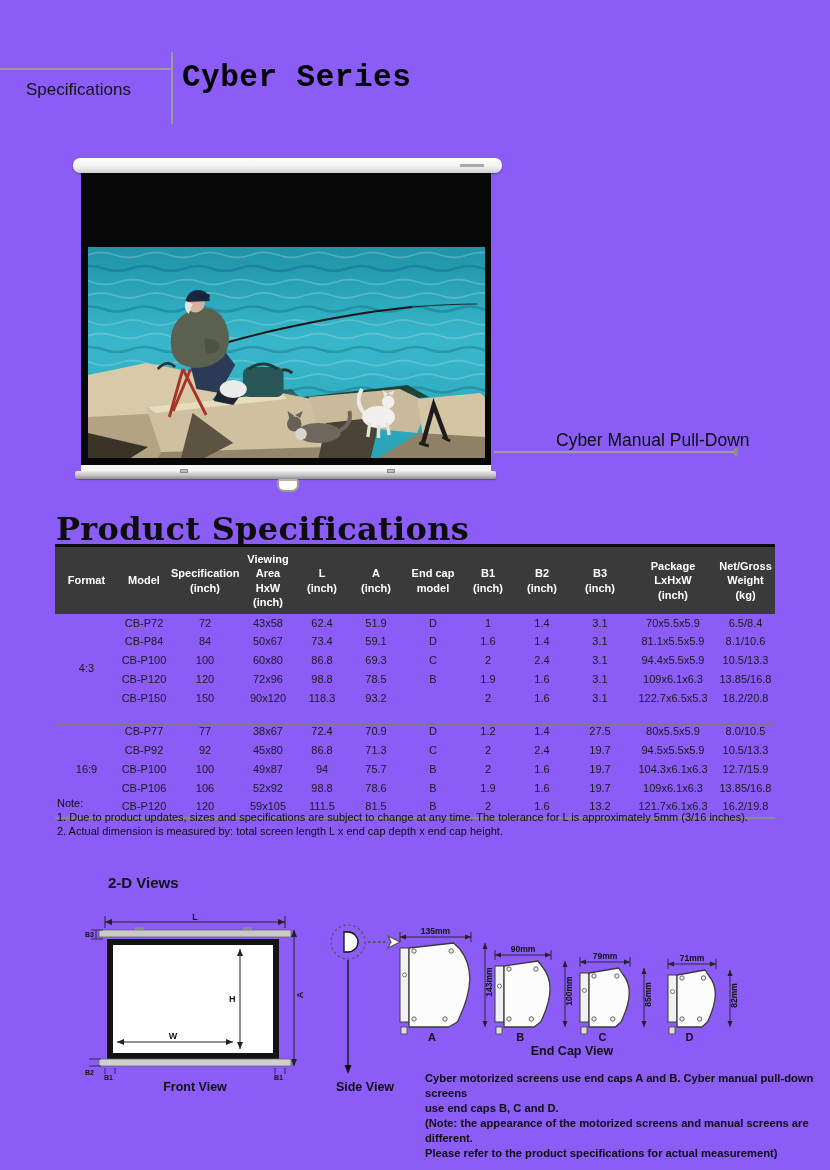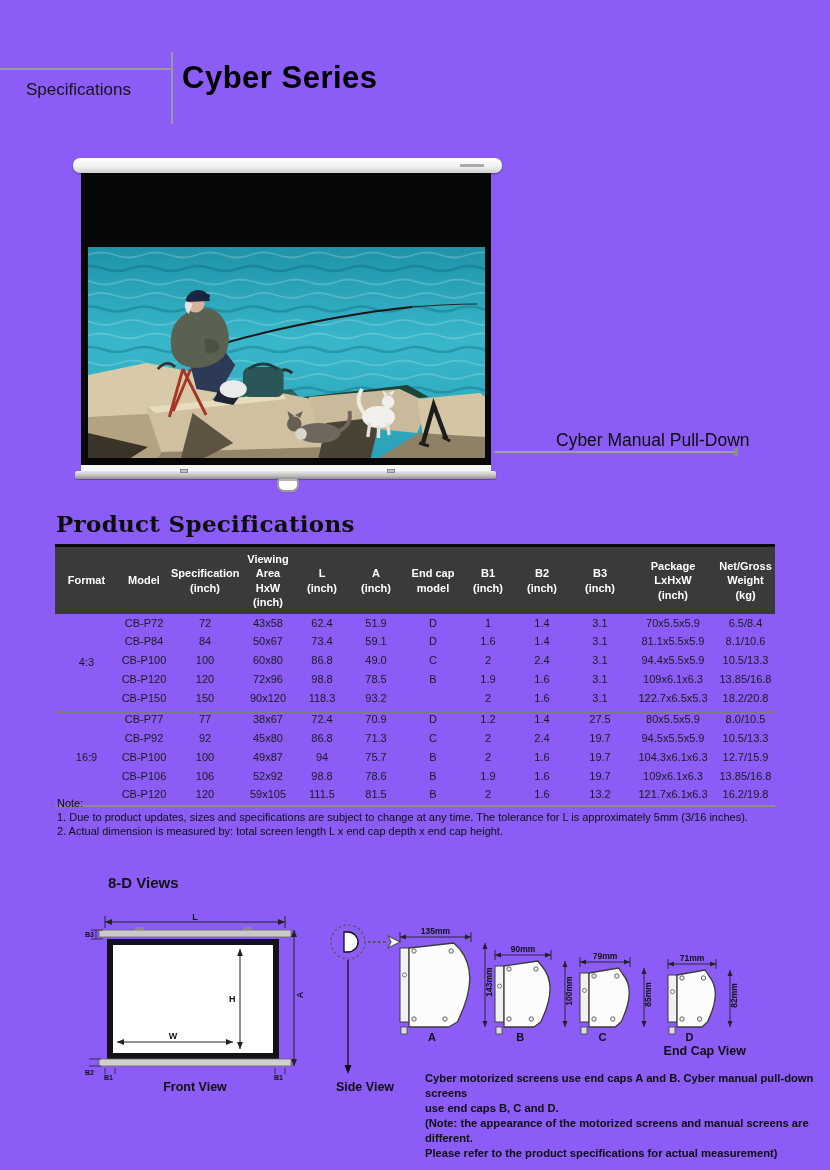--- a/index.html
+++ b/index.html
@@ -7,66 +7,66 @@
   .page {
     position: relative; width: 830px; height: 1170px; background: #8b5cf6;
     font-family: "Liberation Sans", sans-serif; color:#111; overflow: hidden;
   }
   .abs { position: absolute; }
 
   
   .hdr-hline { left:0; top:68px; width:171px; height:2px; background:#9a9a9a; }
   .hdr-vline { left:171px; top:52px; width:2px; height:72px; background:#9a9a9a; }
   .hdr-eyebrow { left:26px; top:80px; font-size:17px; color:#141414; }
-  .hdr-title { left:182px; top:60px; font-family:Liberation Sans, sans-serif; font-weight:bold; font-size:31px; letter-spacing:0.5px; color:#000; }
+  .hdr-title { left:182px; top:60px; font-family:Liberation Mono, monospace; font-weight:bold; font-size:31px; letter-spacing:0.5px; color:#000; }
 
   
   .screen { left:73px; top:158px; width:429px; height:341px; }
   .housing { left:0; top:0; width:429px; height:15px; border-radius:7px;
     background:linear-gradient(#ffffff, #f2f2f2 55%, #cfcfcf); box-shadow:0 1px 2px rgba(0,0,0,.35); }
   .housing-logo { right:18px; top:6px; width:24px; height:3px; background:#a9a9a9; }
   .cloth { left:8px; top:15px; width:410px; height:298px; background:#070707; }
   .photo-wrap { left:7px; top:74px; right:6px; height:211px; overflow:hidden; }
   .photo-wrap svg { display:block; width:100%; height:100%; }
   .cloth-white { left:0; right:0; bottom:0; height:6px; background:#f7f7f6; }
   .slat { left:2px; top:313px; width:421px; height:8px;
     background:linear-gradient(#ececec, #bdbdbd 60%, #8f8f8f); border-radius:2px; box-shadow:0 1px 1px rgba(0,0,0,.3); }
   .slat-clip { top:-2px; width:8px; height:4px; background:#c2c2c2; border:1px solid #8a8a8a; }
   .handle { top:321px; left:50%; width:22px; height:13px; margin-left:-11px;
     border:2px solid #9b9b9b; border-top:2px solid #b5b5b5; background:#fff; border-radius:3px 3px 7px 7px; }
   .callout-line { left:494px; top:451px; width:243px; height:2px; background:#9f9f9f; }
   .callout-end { left:734px; top:448px; width:4px; height:8px; background:#8d8d8d; }
   .callout-text { left:556px; top:430px; font-size:17.5px; color:#0c0c0c;text-align:center; }
 
   
-  .section-title { left:56px; top:510px; font-family:"DejaVu Serif", serif; font-weight:bold; font-size:23px; letter-spacing:0.3px; color:#0d0d0d; }
+  .section-title { left:56px; top:510px; font-family:"DejaVu Serif", serif; font-weight:bold; font-size:32px; letter-spacing:0.3px; color:#0d0d0d; }
 
   
   .spec-table-wrap { left:55px; top:544px; width:720px; }
   table.spec { width:720px; border-collapse:collapse; table-layout:fixed; border-top:3px solid #0c0c0c; border-bottom:2px solid #8c8c8c; }
   table.spec th { background:#3a3a3a; color:#fff; font-size:11px; font-weight:bold;
     padding:5px 1px; vertical-align:middle; text-align:center; white-space:pre-line; line-height:1.3; }
   table.spec td { font-size:11px; color:#1b1b1b; text-align:center; padding:2.5px 1px; line-height:1.25; }
-  table.spec tr.grp1-last td { padding-bottom:6px; }
+  table.spec tr.grp1-last td { padding-bottom:18px; }
   table.spec tr.group-start td { border-top:2px solid #7c7c7c; padding-top:0; }
   table.spec td.fmt { font-size:11px; color:#1b1b1b; }
 
   
   .notes { left:57px; top:796px; width:720px; font-size:11px; color:#101010; line-height:14px; }
 
   
   .views-title { left:108px; top:874px; font-size:15px; font-weight:bold; color:#121212; }
   .diagram-caption { font-size:12.5px; font-weight:bold; color:#101010; text-align:center; }
   .frontview { left:85px; top:912px; width:220px; height:168px; }
   .frontview-caption { left:85px; top:1080px; width:220px; }
   .sideview { left:320px; top:918px; width:90px; height:158px; }
   .sideview-caption { left:316px; top:1080px; width:98px; }
   .endcaps { left:398px; top:925px; width:348px; height:118px; }
   .endcaps svg { position:absolute; bottom:0; }
-  .endcap-caption { left:398px; top:1044px; width:348px;text-align:right; }
+  .endcap-caption { left:398px; top:1044px; width:348px; }
   .endcap-note { left:425px; top:1071px; width:398px; font-size:11.2px; font-weight:600; color:#0e0e0e; line-height:15px; }
 
   svg text { font-family:"Liberation Sans", sans-serif; }
   .dimtxt { font-size:9px; font-weight:bold; fill:#111; }
   .dimtxt-sm { font-size:7px; font-weight:bold; fill:#111; }
 </style>
 </head>
 <body>
 
 <div class="page">
@@ -245,21 +245,21 @@
             <td>1.4</td>
             <td>3.1</td>
             <td>81.1x5.5x5.9</td>
             <td>8.1/10.6</td>
           </tr>
           <tr>
             <td>CB-P100</td>
             <td>100</td>
             <td>60x80</td>
             <td>86.8</td>
-            <td>49.0</td>
+            <td>69.3</td>
             <td>C</td>
             <td>2</td>
             <td>2.4</td>
             <td>3.1</td>
             <td>94.4x5.5x5.9</td>
             <td>10.5/13.3</td>
           </tr>
           <tr>
             <td>CB-P120</td>
             <td>120</td>
@@ -357,21 +357,21 @@
   </div>
 
   <div class="abs notes">
     <div>Note:</div>
     <div>
         <div>1. Due to product updates, sizes and specifications are subject to change at any time. The tolerance for L is approximately 5mm (3/16 inches).</div>
         <div>2. Actual dimension is measured by: total screen length L x end cap depth x end cap height.</div>
       </div>
   </div>
 
-  <div class="abs views-title">8-D Views</div>
+  <div class="abs views-title">2-D Views</div>
 
   <div class="abs frontview">
     <svg width="220" height="168" viewBox="0 0 220 168">
 
       <line x1="20" y1="10" x2="200" y2="10" stroke="#222" stroke-width="1"></line>
       <line x1="20" y1="4" x2="20" y2="16" stroke="#222" stroke-width="1"></line>
       <line x1="200" y1="4" x2="200" y2="16" stroke="#222" stroke-width="1"></line>
       <polygon points="20,10 27,7 27,13" fill="#222"></polygon>
       <polygon points="200,10 193,7 193,13" fill="#222"></polygon>
       <text class="dimtxt" x="110" y="8" text-anchor="middle">L</text>

